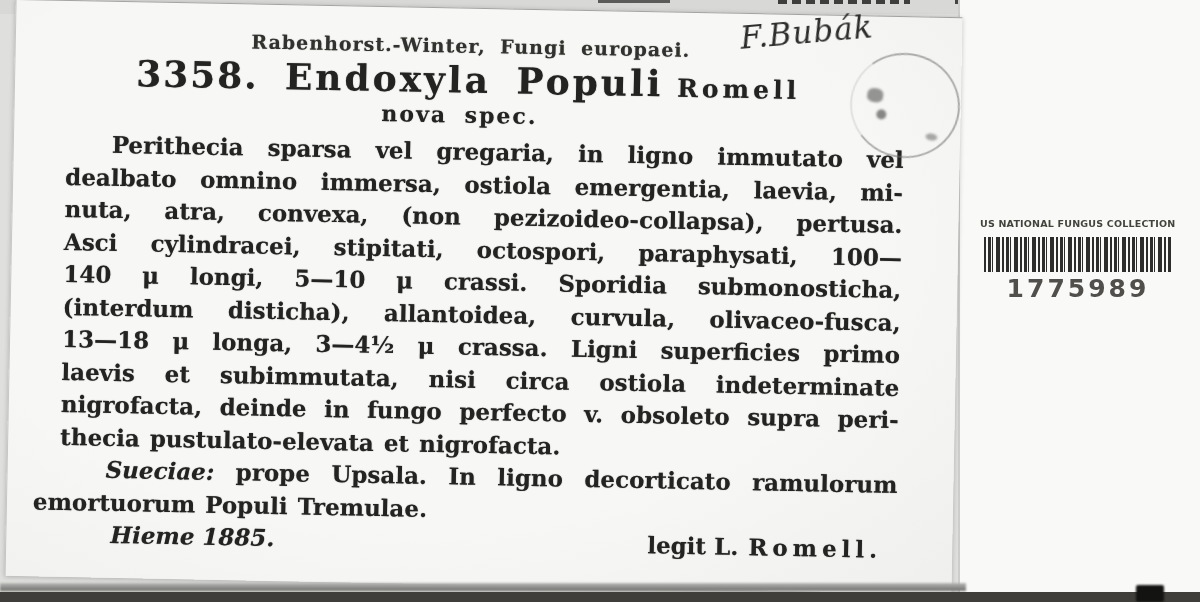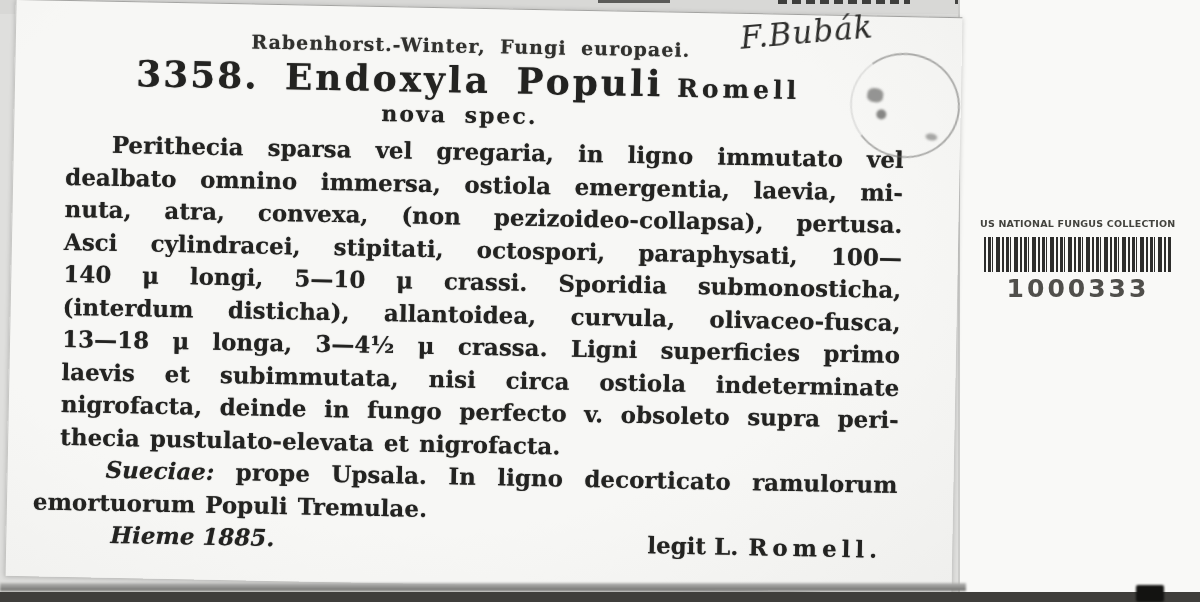--- a/index.html
+++ b/index.html
@@ -127,19 +127,19 @@
   <div class="handwriting">F.Bubák</div>
 
   <div class="stamp">
     <div class="m1"></div>
     <div class="m2"></div>
     <div class="m3"></div>
   </div>
 
   <div class="bc-inst">US NATIONAL FUNGUS COLLECTIONS</div>
   <div class="bc-bars"></div>
-  <div class="bc-num">1000333</div>
+  <div class="bc-num">1775989</div>
 
   <div class="label-bottom-shadow"></div>
   <div class="bottom-band"></div>
   <div class="bottom-blob"></div>
 
 </div>
 
 </body></html>

